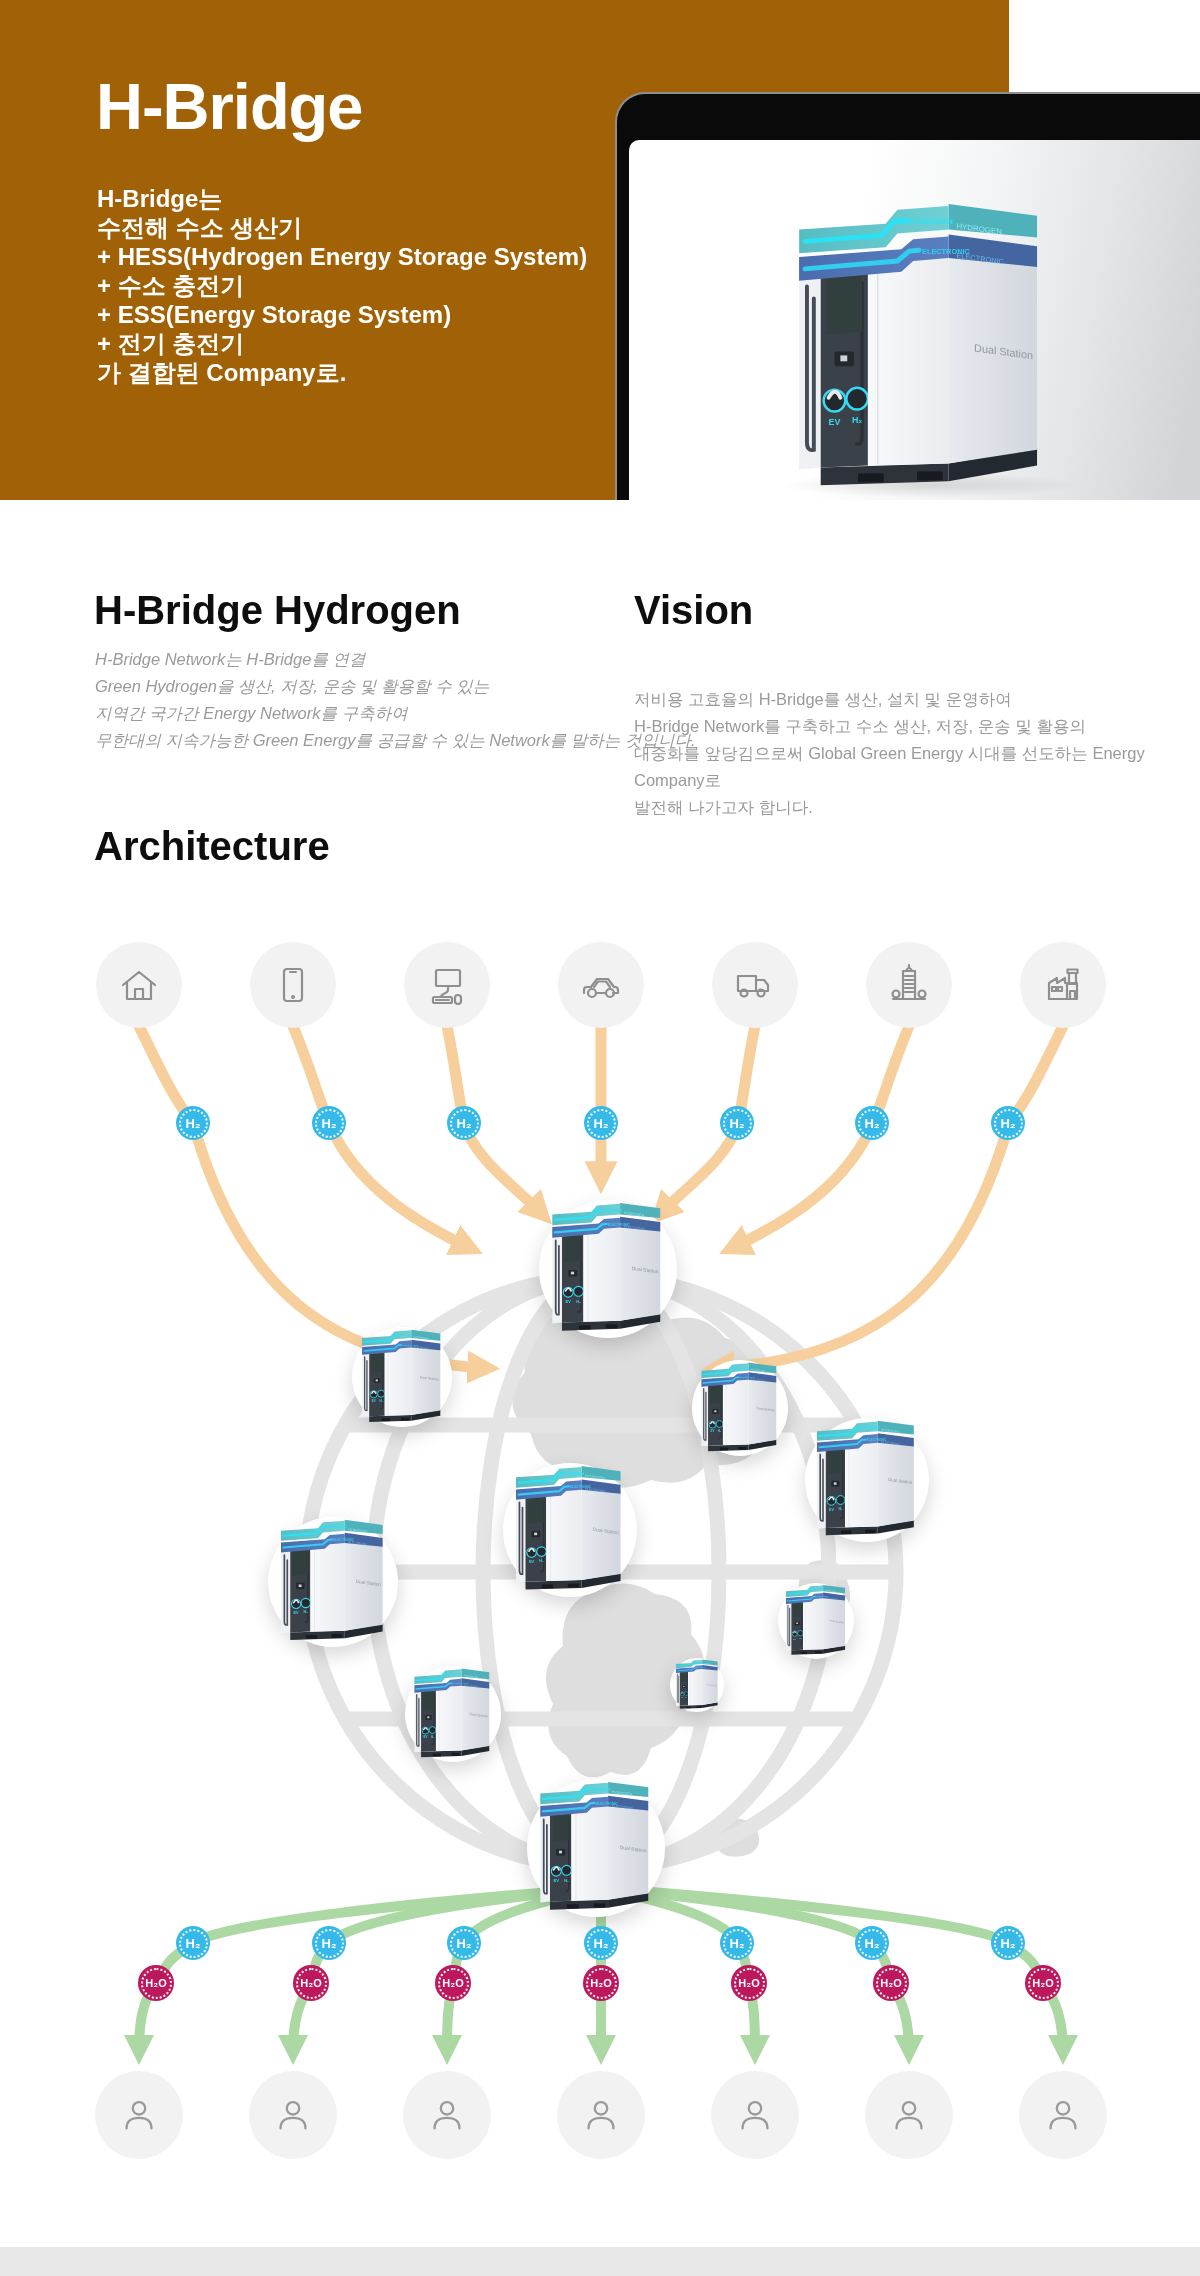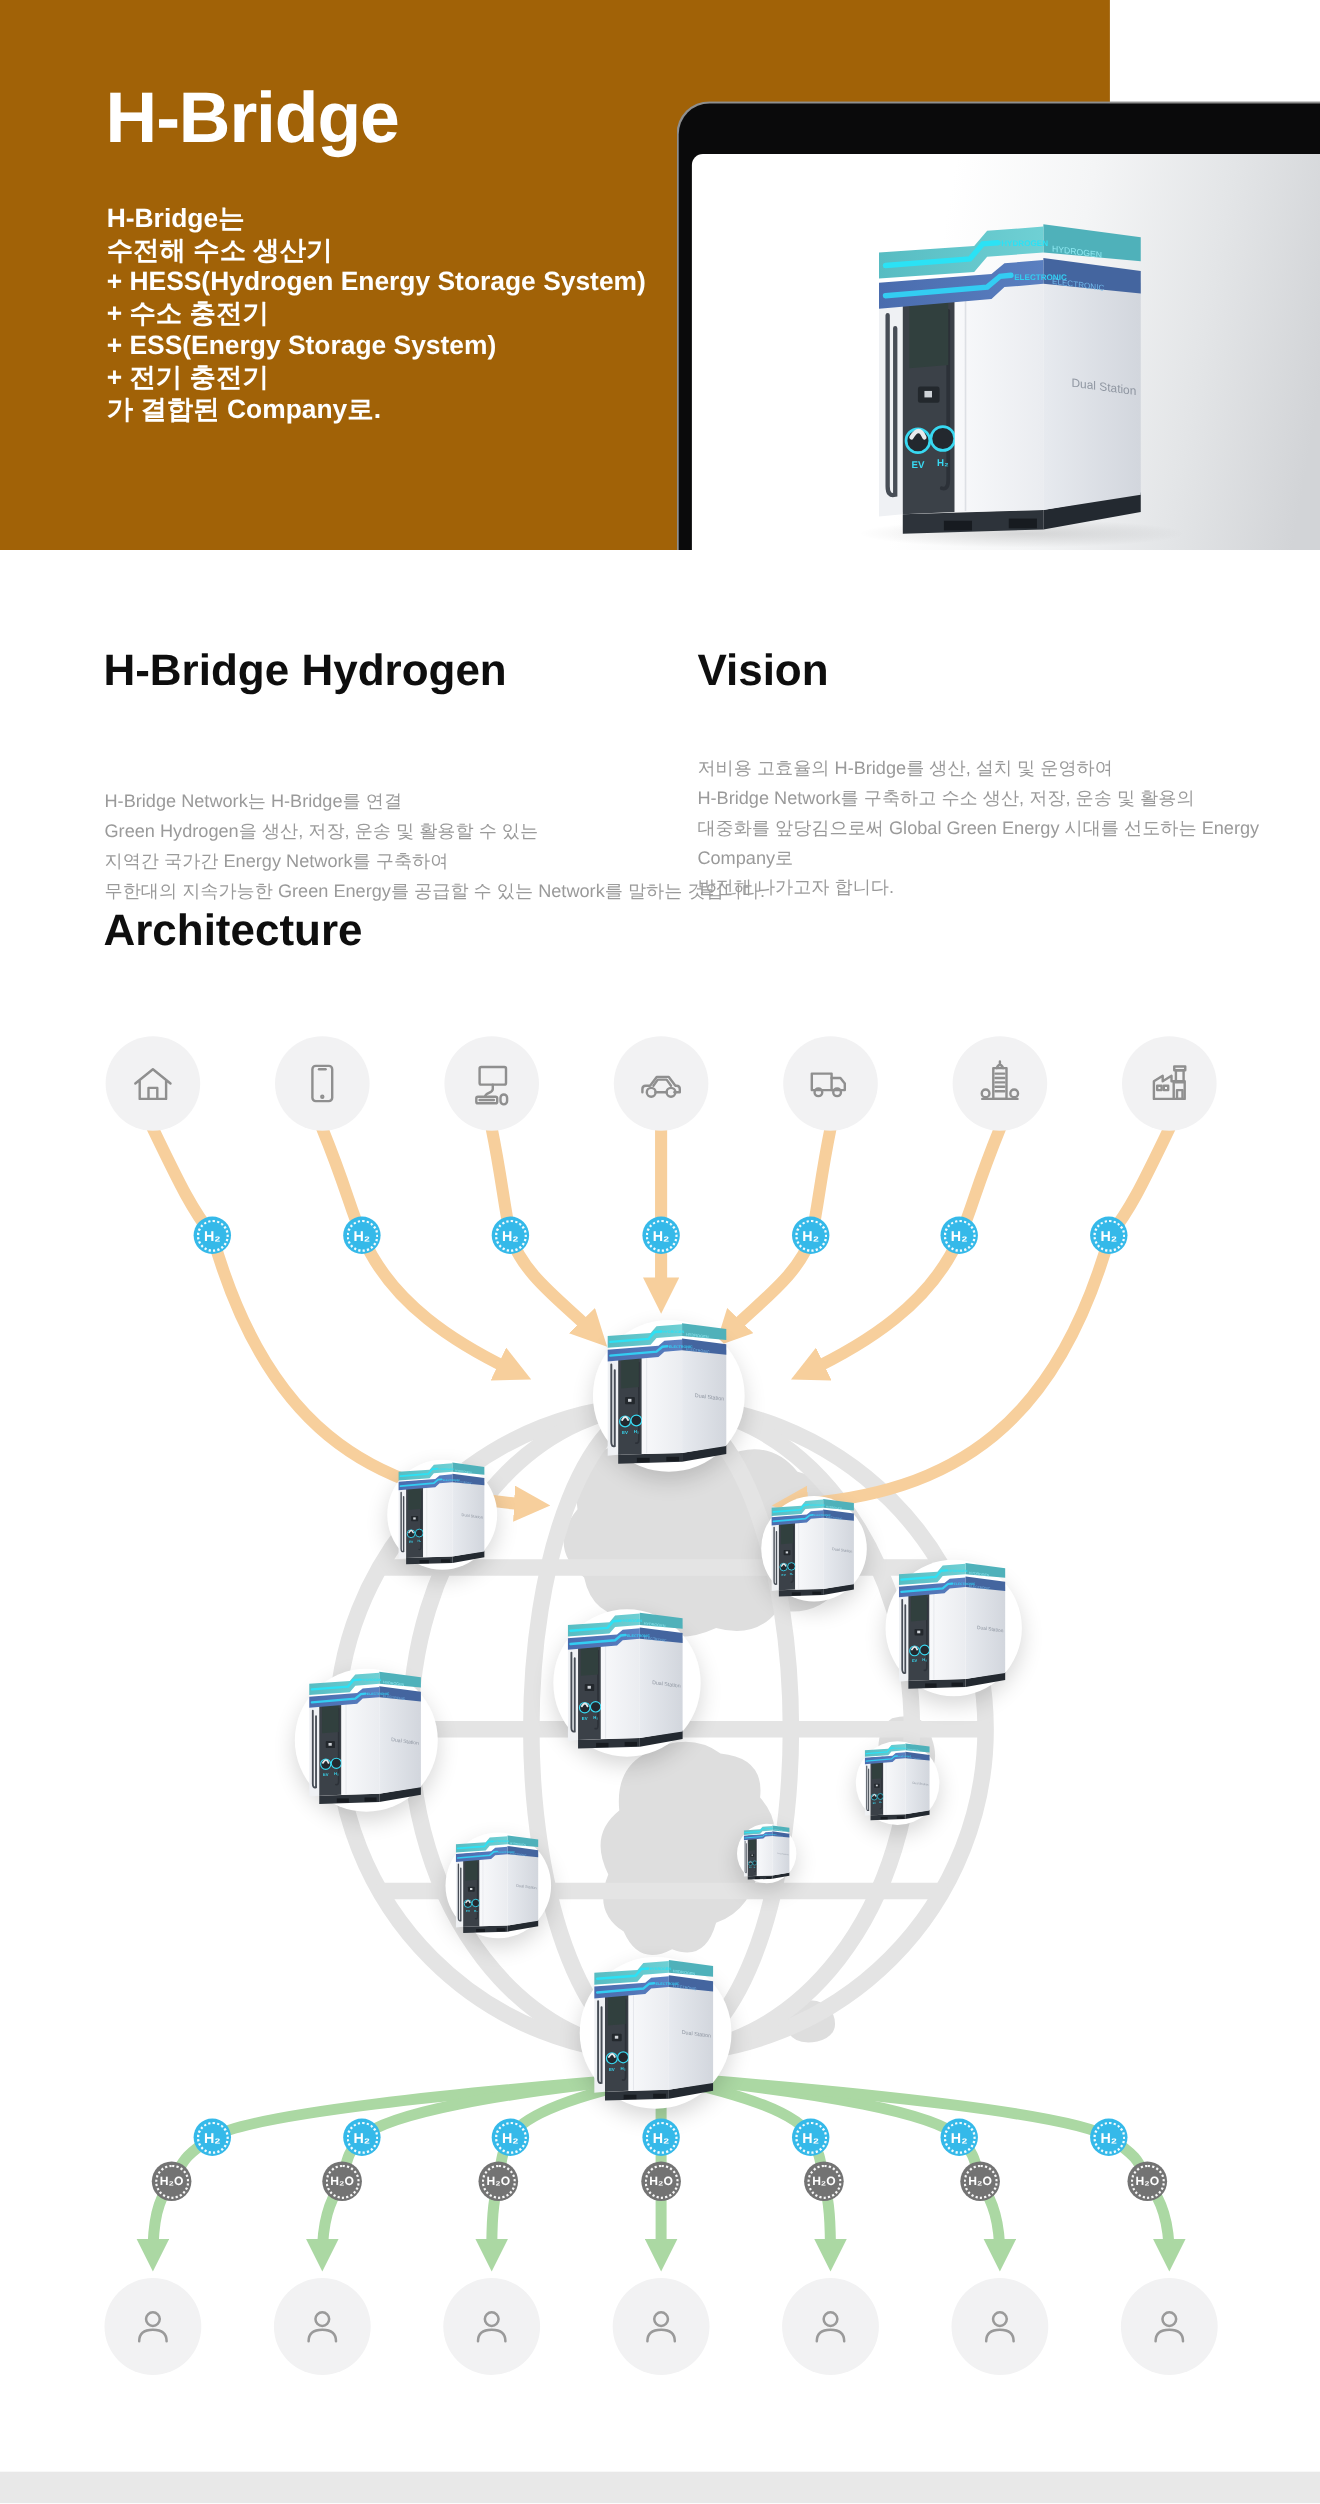--- a/index.html
+++ b/index.html
@@ -37,21 +37,21 @@
   .src-circle,.person-circle{position:absolute;width:86px;height:86px;border-radius:50%;background:#f2f2f3;
                display:flex;align-items:center;justify-content:center;z-index:3;}
   .person-circle{width:88px;height:88px;}
   .glyph{stroke:#8f8f8f;fill:none;stroke-width:2.2;stroke-linecap:round;stroke-linejoin:round;}
   .person-glyph{stroke:#9a9a9a;fill:none;stroke-width:2.4;stroke-linecap:round;}
 
   .badge{position:absolute;border-radius:50%;color:#fff;font-weight:bold;display:flex;align-items:center;
          justify-content:center;z-index:4;}
   .badge::before{content:'';position:absolute;inset:2.5px;border:2px dotted rgba(255,255,255,.95);border-radius:50%;}
   .badge-h2{width:34px;height:34px;background:#35B9E9;font-size:13px;}
-  .badge-h2o{width:36px;height:36px;background:#737373;font-size:11px;}
+  .badge-h2o{width:36px;height:36px;background:#be185d;font-size:11px;}
 
   .footer-strip{position:absolute;left:0;top:2247px;width:1200px;height:29px;background:#e8e8e8;z-index:1;}
 </style>
 </head>
 <body>
 
 <div class="page" data-interactable="false">
 
   <svg width="0" height="0" style="position:absolute" aria-hidden="true" data-interactable="false">
     <defs>
@@ -136,21 +136,21 @@
   <div class="device-frame" data-interactable="false">
     <div class="device-screen" data-interactable="false">
       <div class="machine-shadow" data-interactable="false"></div>
       <svg class="hero-machine" viewBox="0 0 250 300" data-interactable="false">
         <use href="#machine-sym"></use>
       </svg>
     </div>
   </div>
 
   <h2 class="sec-title" style="left:94px;top:588px;" data-interactable="false">H-Bridge Hydrogen</h2>
-  <div class="sec-body" style="left:95px;top:716px;" data-interactable="false">
+  <div class="sec-body" style="left:95px;top:646px;font-style:italic;" data-interactable="false">
     <div data-interactable="false">H-Bridge Network는 H-Bridge를 연결</div>
     <div data-interactable="false">Green Hydrogen을 생산, 저장, 운송 및 활용할 수 있는</div>
     <div data-interactable="false">지역간 국가간 Energy Network를 구축하여</div>
     <div data-interactable="false">무한대의 지속가능한 Green Energy를 공급할 수 있는 Network를 말하는 것입니다.</div>
   </div>
 
   <h2 class="sec-title" style="left:634px;top:588px;" data-interactable="false">Vision</h2>
   <div class="sec-body" style="left:634px;top:686px;" data-interactable="false">
     <div data-interactable="false">저비용 고효율의 H-Bridge를 생산, 설치 및 운영하여</div>
     <div data-interactable="false">H-Bridge Network를 구축하고 수소 생산, 저장, 운송 및 활용의</div>

